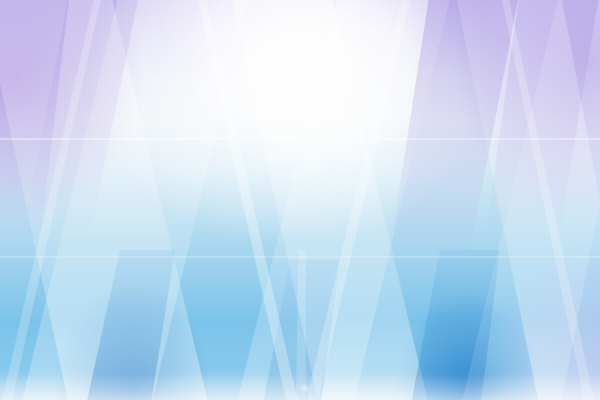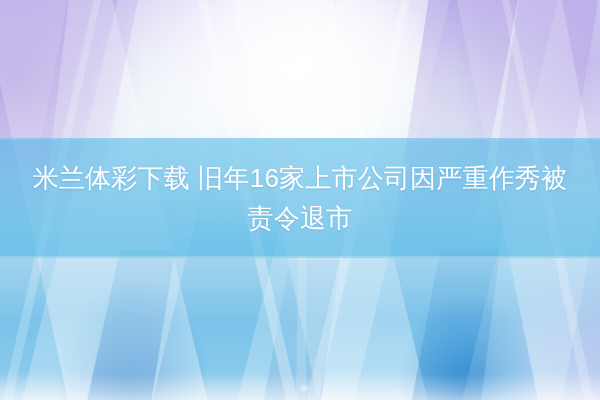--- a/index.html
+++ b/index.html
@@ -194,22 +194,18 @@
 
       <polygon points="196,-10 204,-10 300,410 288,410" fill="#ffffff" opacity="0.30"></polygon>
       <polygon points="404,-10 412,-10 316,410 304,410" fill="#ffffff" opacity="0.26"></polygon>
       <polygon points="96,-10 103,-10 10,410 0,410" fill="#ffffff" opacity="0.22"></polygon>
       <polygon points="500,-10 507,-10 596,410 586,410" fill="#ffffff" opacity="0.22"></polygon>
       <polygon points="298,250 306,250 306,410 296,410" fill="#ffffff" opacity="0.18"></polygon>
     </svg>
   </div>
 
   <div class="band-edge-top"></div>
-  <div class="band">
-    <div class="headline">米兰体彩下载 旧年16家上市公司因严重作秀被</div>
-    <div class="headline">责令退市</div>
-  </div>
   <div class="band-edge-bottom"></div>
 
   <div class="bottom-fade"></div>
   <div class="bottom-speck"></div>
 
 </div>
 
 </body></html>

